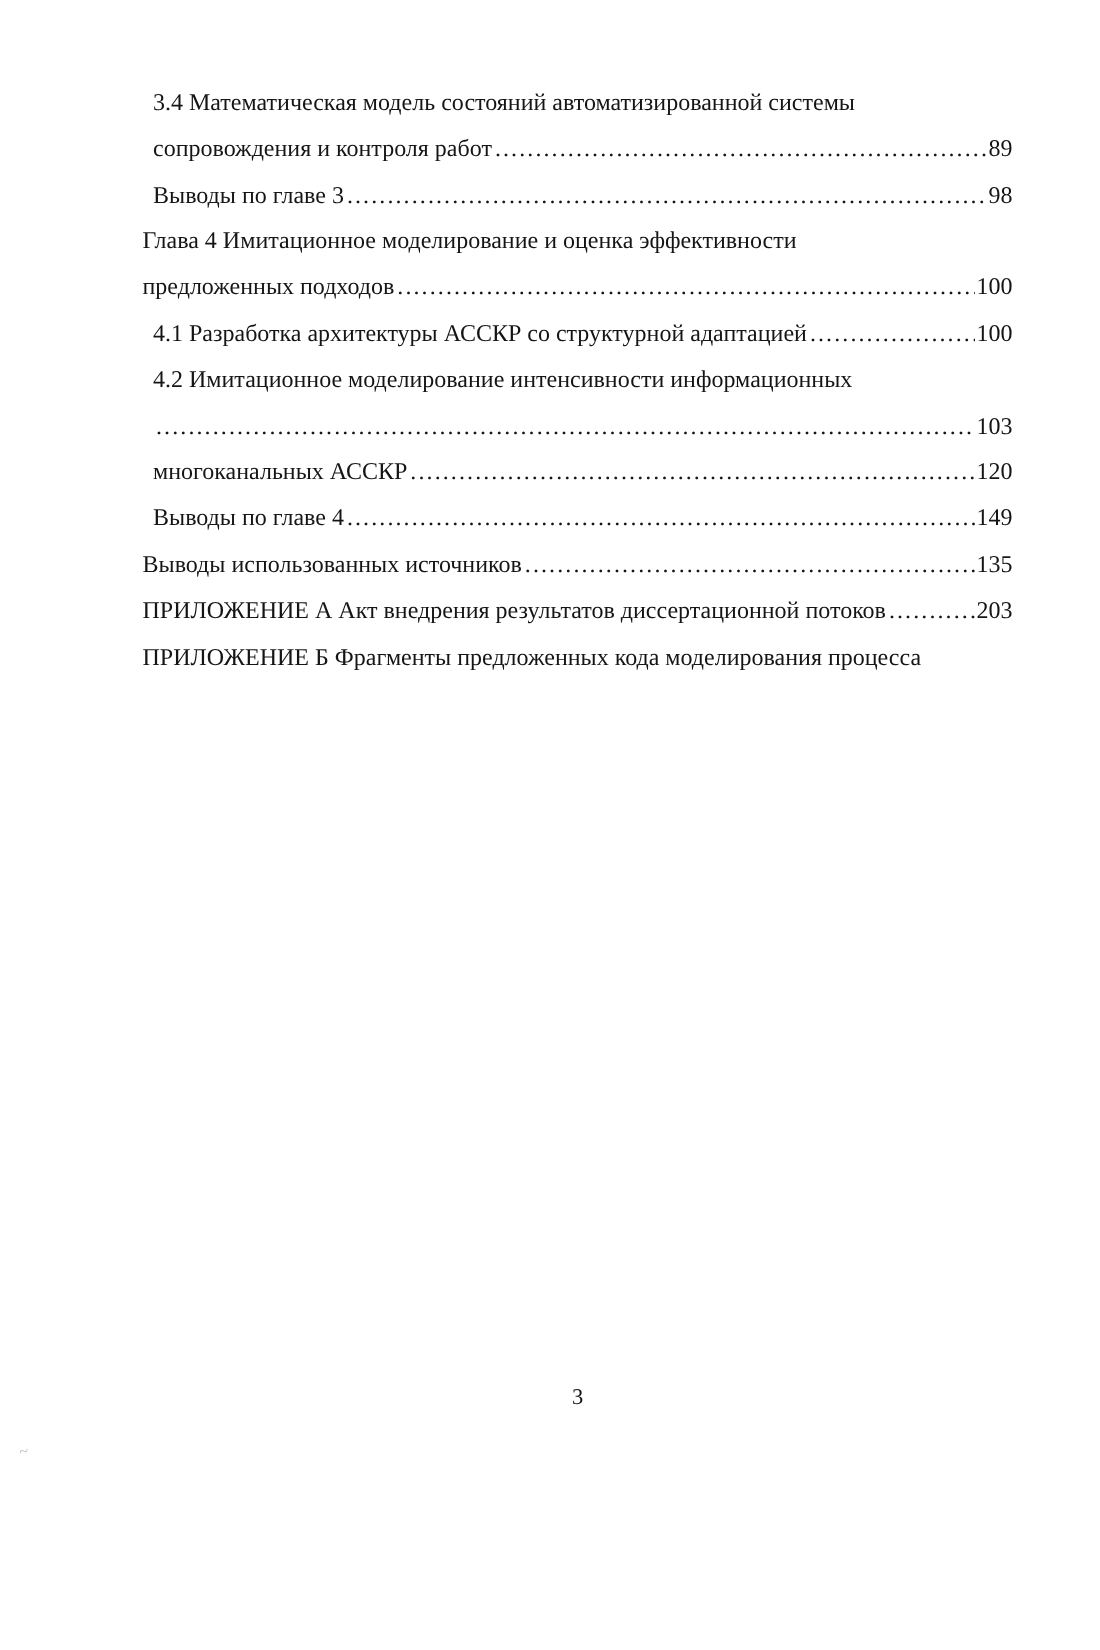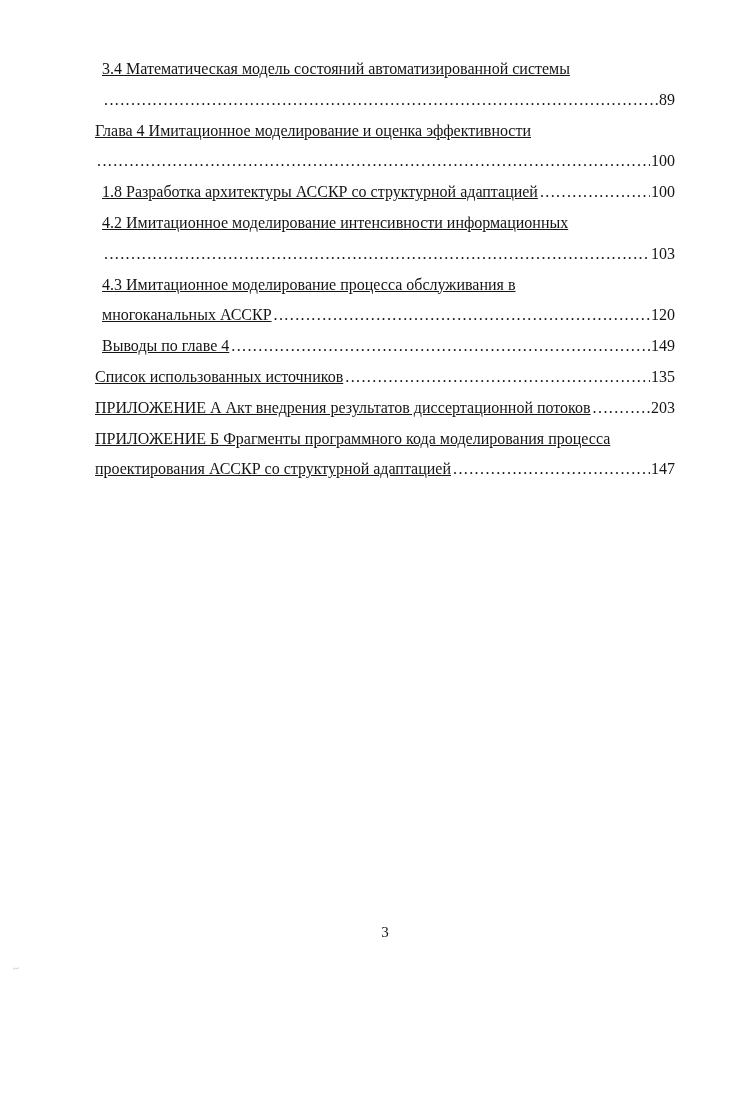--- a/index.html
+++ b/index.html
@@ -32,21 +32,20 @@
     height: 30.8px;
     font-size: 16px;
     line-height: 30.8px;
   }
   .toc-line.indent {
     padding-left: 7px;
   }
   .toc-text {
     flex: 0 0 auto;
     white-space: pre;
-    text-decoration: underline;
   }
   .toc-leader {
     flex: 1 1 auto;
     min-width: 0;
     overflow: hidden;
     white-space: nowrap;
     margin: 0 1px 0 2px;
   }
   .toc-leader::after {
     content: "........................................................................................................................................................................................................";
@@ -78,76 +77,74 @@
 <body>
 
 <div class="sheet">
 
   <main class="toc">
       <div class="toc-line indent">
       <span class="toc-text">3.4 Математическая модель состояний автоматизированной системы</span>
 
     </div>
       <div class="toc-line indent">
+      <span class="toc-text">сопровождения и контроля работ</span>
       <span class="toc-leader"></span>
       <span class="toc-page">89</span>
+    </div>
+      <div class="toc-line indent">
+      <span class="toc-text">Выводы по главе 3</span>
+      <span class="toc-leader"></span>
+      <span class="toc-page">98</span>
     </div>
       <div class="toc-line">
       <span class="toc-text">Глава 4 Имитационное моделирование и оценка эффективности</span>
 
     </div>
       <div class="toc-line">
+      <span class="toc-text">предложенных подходов</span>
       <span class="toc-leader"></span>
       <span class="toc-page">100</span>
     </div>
       <div class="toc-line indent">
-      <span class="toc-text">1.8 Разработка архитектуры АССКР со структурной адаптацией</span>
+      <span class="toc-text">4.1 Разработка архитектуры АССКР со структурной адаптацией</span>
       <span class="toc-leader"></span>
       <span class="toc-page">100</span>
     </div>
       <div class="toc-line indent">
       <span class="toc-text">4.2 Имитационное моделирование интенсивности информационных</span>
 
     </div>
       <div class="toc-line indent">
       <span class="toc-leader"></span>
       <span class="toc-page">103</span>
     </div>
       <div class="toc-line indent">
-      <span class="toc-text">4.3 Имитационное моделирование процесса обслуживания в</span>
-
-    </div>
-      <div class="toc-line indent">
       <span class="toc-text">многоканальных АССКР</span>
       <span class="toc-leader"></span>
       <span class="toc-page">120</span>
     </div>
       <div class="toc-line indent">
       <span class="toc-text">Выводы по главе 4</span>
       <span class="toc-leader"></span>
       <span class="toc-page">149</span>
     </div>
       <div class="toc-line">
-      <span class="toc-text">Список использованных источников</span>
+      <span class="toc-text">Выводы использованных источников</span>
       <span class="toc-leader"></span>
       <span class="toc-page">135</span>
     </div>
       <div class="toc-line">
       <span class="toc-text">ПРИЛОЖЕНИЕ А Акт внедрения результатов диссертационной потоков</span>
       <span class="toc-leader"></span>
       <span class="toc-page">203</span>
     </div>
       <div class="toc-line">
-      <span class="toc-text">ПРИЛОЖЕНИЕ Б Фрагменты программного кода моделирования процесса</span>
+      <span class="toc-text">ПРИЛОЖЕНИЕ Б Фрагменты предложенных кода моделирования процесса</span>
 
-    </div>
-      <div class="toc-line">
-      <span class="toc-text">проектирования АССКР со структурной адаптацией</span>
-      <span class="toc-leader"></span>
-      <span class="toc-page">147</span>
     </div>
     </main>
 
   <div class="footer-pagenum">3</div>
 
   <div class="scan-artifact">~</div>
 
 </div>
 
 </body></html>

